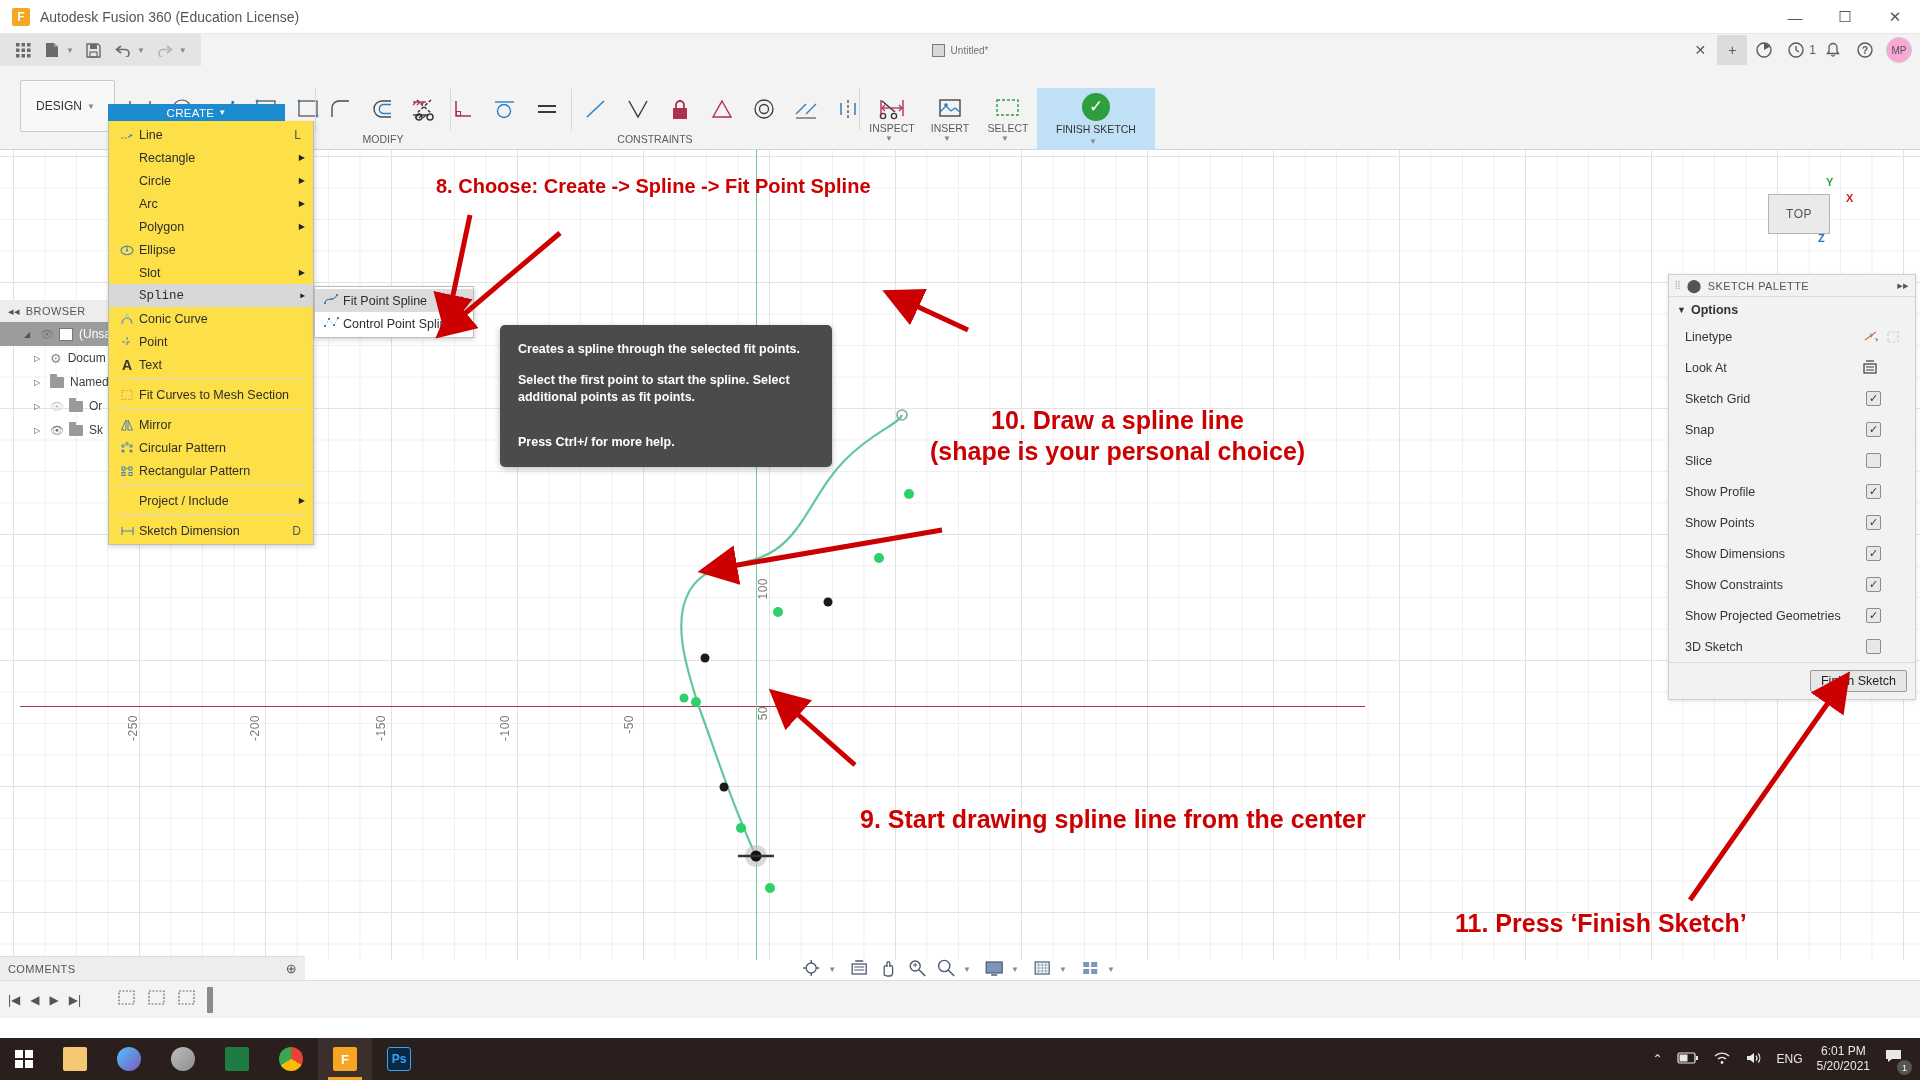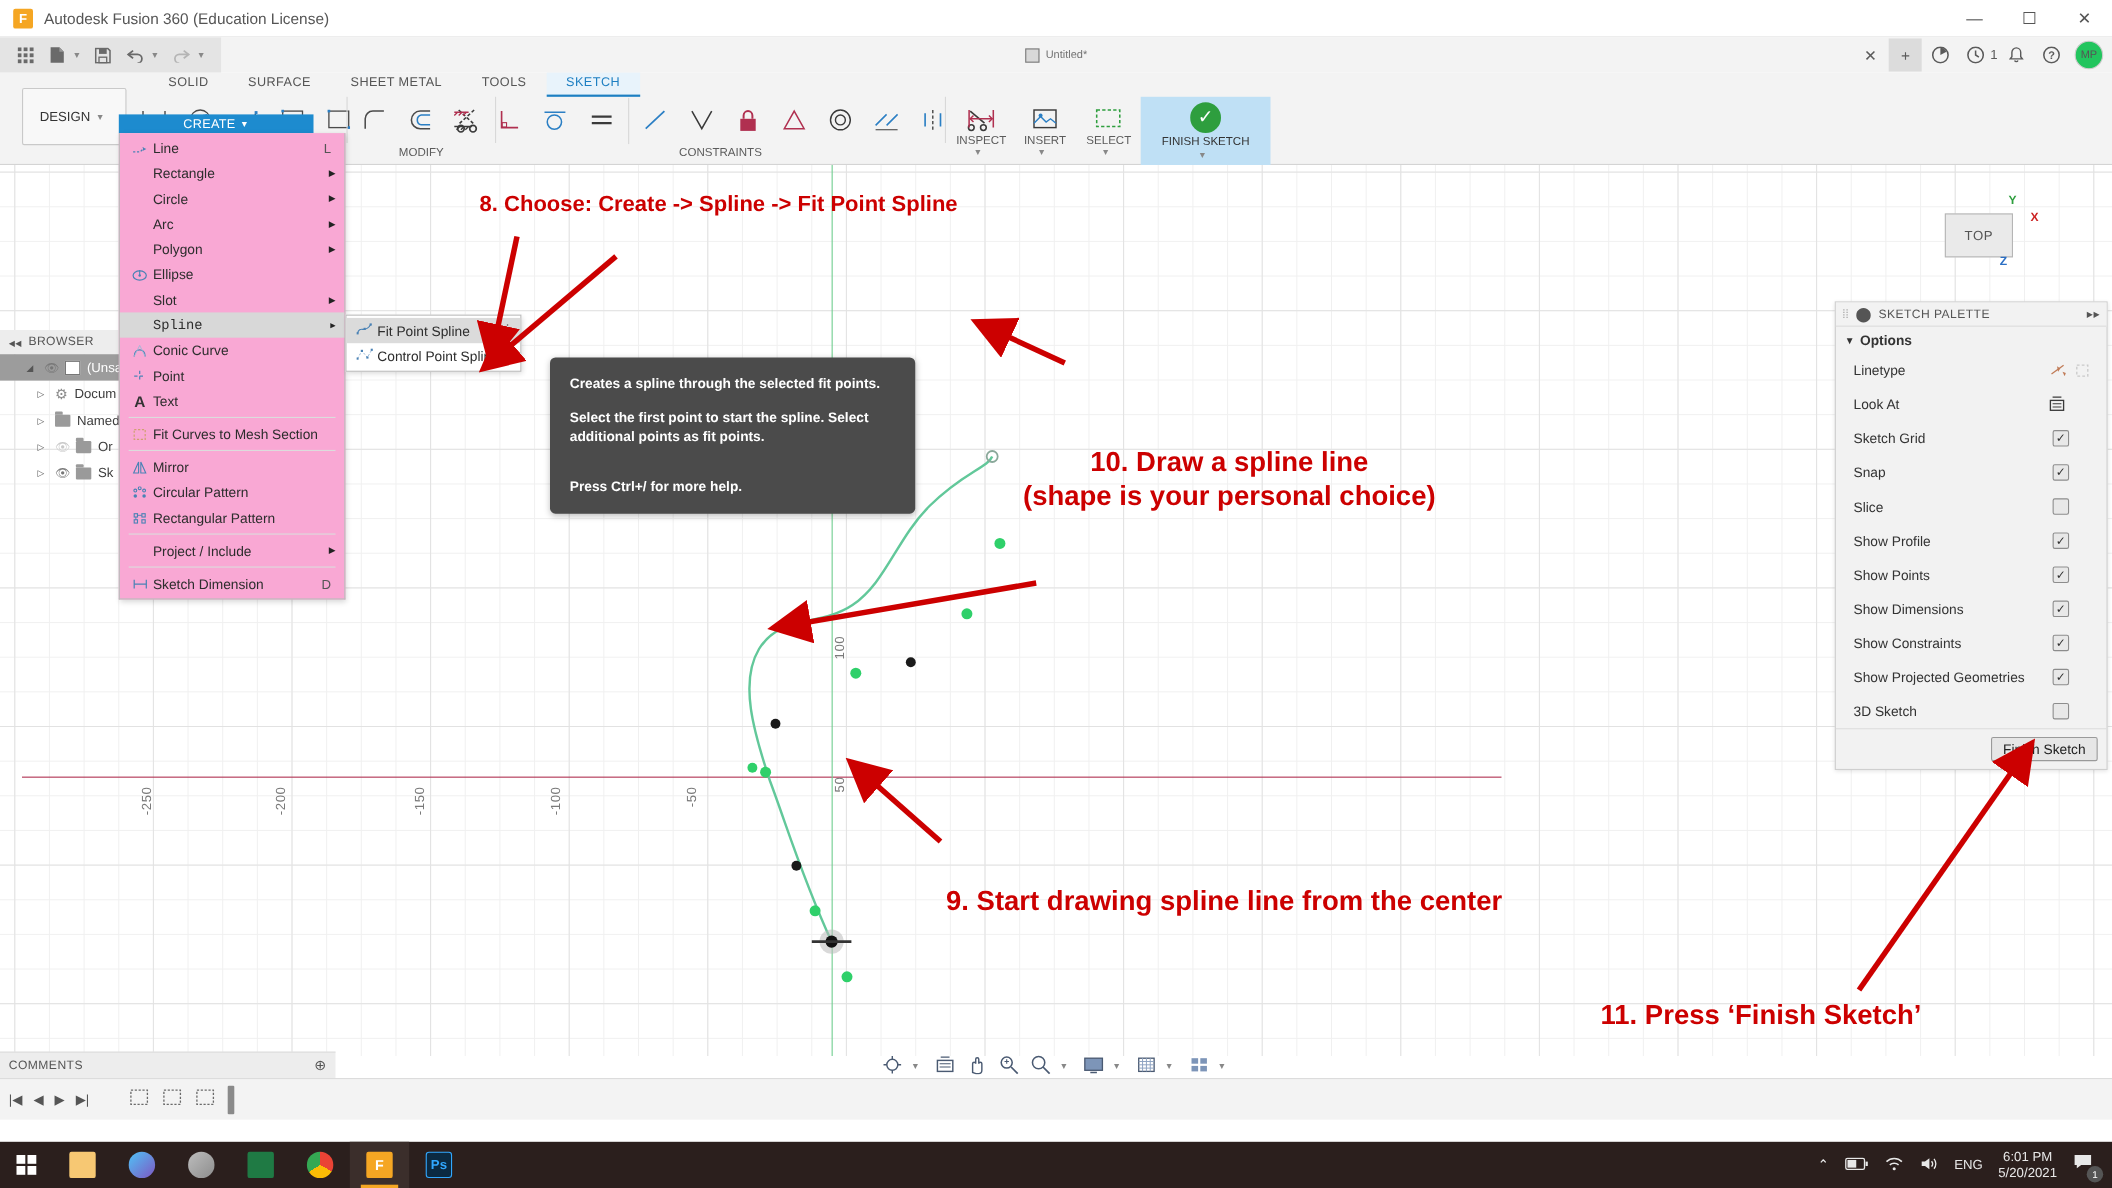--- a/index.html
+++ b/index.html
@@ -62,21 +62,21 @@
   .qat-right {
     position: absolute; right: 0; top: 0; height: 32px; display: flex;
     align-items: center; gap: 2px; padding-right: 8px;
   }
   .qat-right .it {
     width: 30px; height: 30px; display: flex; align-items: center;
     justify-content: center; color: #5a5a5a; font-size: 14px;
   }
   .qat-right .it.plus { background: #dcdcdc; }
   .avatar {
-    width: 26px; height: 26px; border-radius: 50%; background: #22c55e;
+    width: 26px; height: 26px; border-radius: 50%; background: #f9a8d4;
     border: 1px solid #ccc; font-size: 10px; color: #555;
     display: flex; align-items: center; justify-content: center;
     margin-left: 4px;
   }
 
   
   .ribbon {
     position: absolute; top: 66px; left: 0; width: 1920px; height: 84px;
     background: #f3f3f3; border-bottom: 1px solid #d4d4d4;
   }
@@ -190,21 +190,21 @@
   }
 
   
   .menu-wrap { position: absolute; left: 108px; top: 104px; z-index: 60; }
   .menu-header {
     width: 177px; height: 17px; background: #1d8bcf; color: #fff;
     font-size: 11.5px; display: flex; align-items: center;
     justify-content: center; gap: 4px; letter-spacing: .3px;
   }
   .menu {
-    width: 206px; background: #f9a8d4; border: 1px solid #bcbcbc;
+    width: 206px; background: #fde047; border: 1px solid #bcbcbc;
     border-top: none; padding: 2px 0; box-shadow: 1px 2px 5px rgba(0,0,0,.16);
   }
   .mi {
     display: flex; align-items: center; height: 23px; padding: 0 8px;
     font-size: 12.5px; color: #2d2d2d; position: relative;
   }
   .mi.hl { background: #d8d8d8; font-family: Liberation Mono, monospace; }
   .mi .mico {
     width: 20px; display: flex; align-items: center; justify-content: center;
     color: #4a82b5; font-size: 12px; flex: 0 0 20px;
@@ -462,27 +462,20 @@
       <div class="avatar">MP</div>
     </div>
   </div>
 
   <div class="ribbon">
     <div class="design-btn">
       <span>DESIGN</span>
       <span class="caret" style="margin-left:5px">▼</span>
     </div>
 
-    <div class="ribbon-tabs">
-      <div class="rtab">SOLID</div>
-      <div class="rtab">SURFACE</div>
-      <div class="rtab">SHEET METAL</div>
-      <div class="rtab">TOOLS</div>
-      <div class="rtab active">SKETCH</div>
-    </div>
 
     <div class="ribbon-panels">
 
       <div class="panel" style="width:177px">
         <div class="panel-row">
           <div class="tool">
             <svg width="26" height="24" viewBox="0 0 26 24">
                 <path d="M3 3v16M23 3v16" stroke="#4a4a4a" stroke-width="1.3"></path>
                 <path d="M4 11h18M6 8.5 3.5 11 6 13.5M20 8.5 22.5 11 20 13.5" stroke="#2b7fc4" stroke-width="1.3" fill="none"></path>
               </svg>

